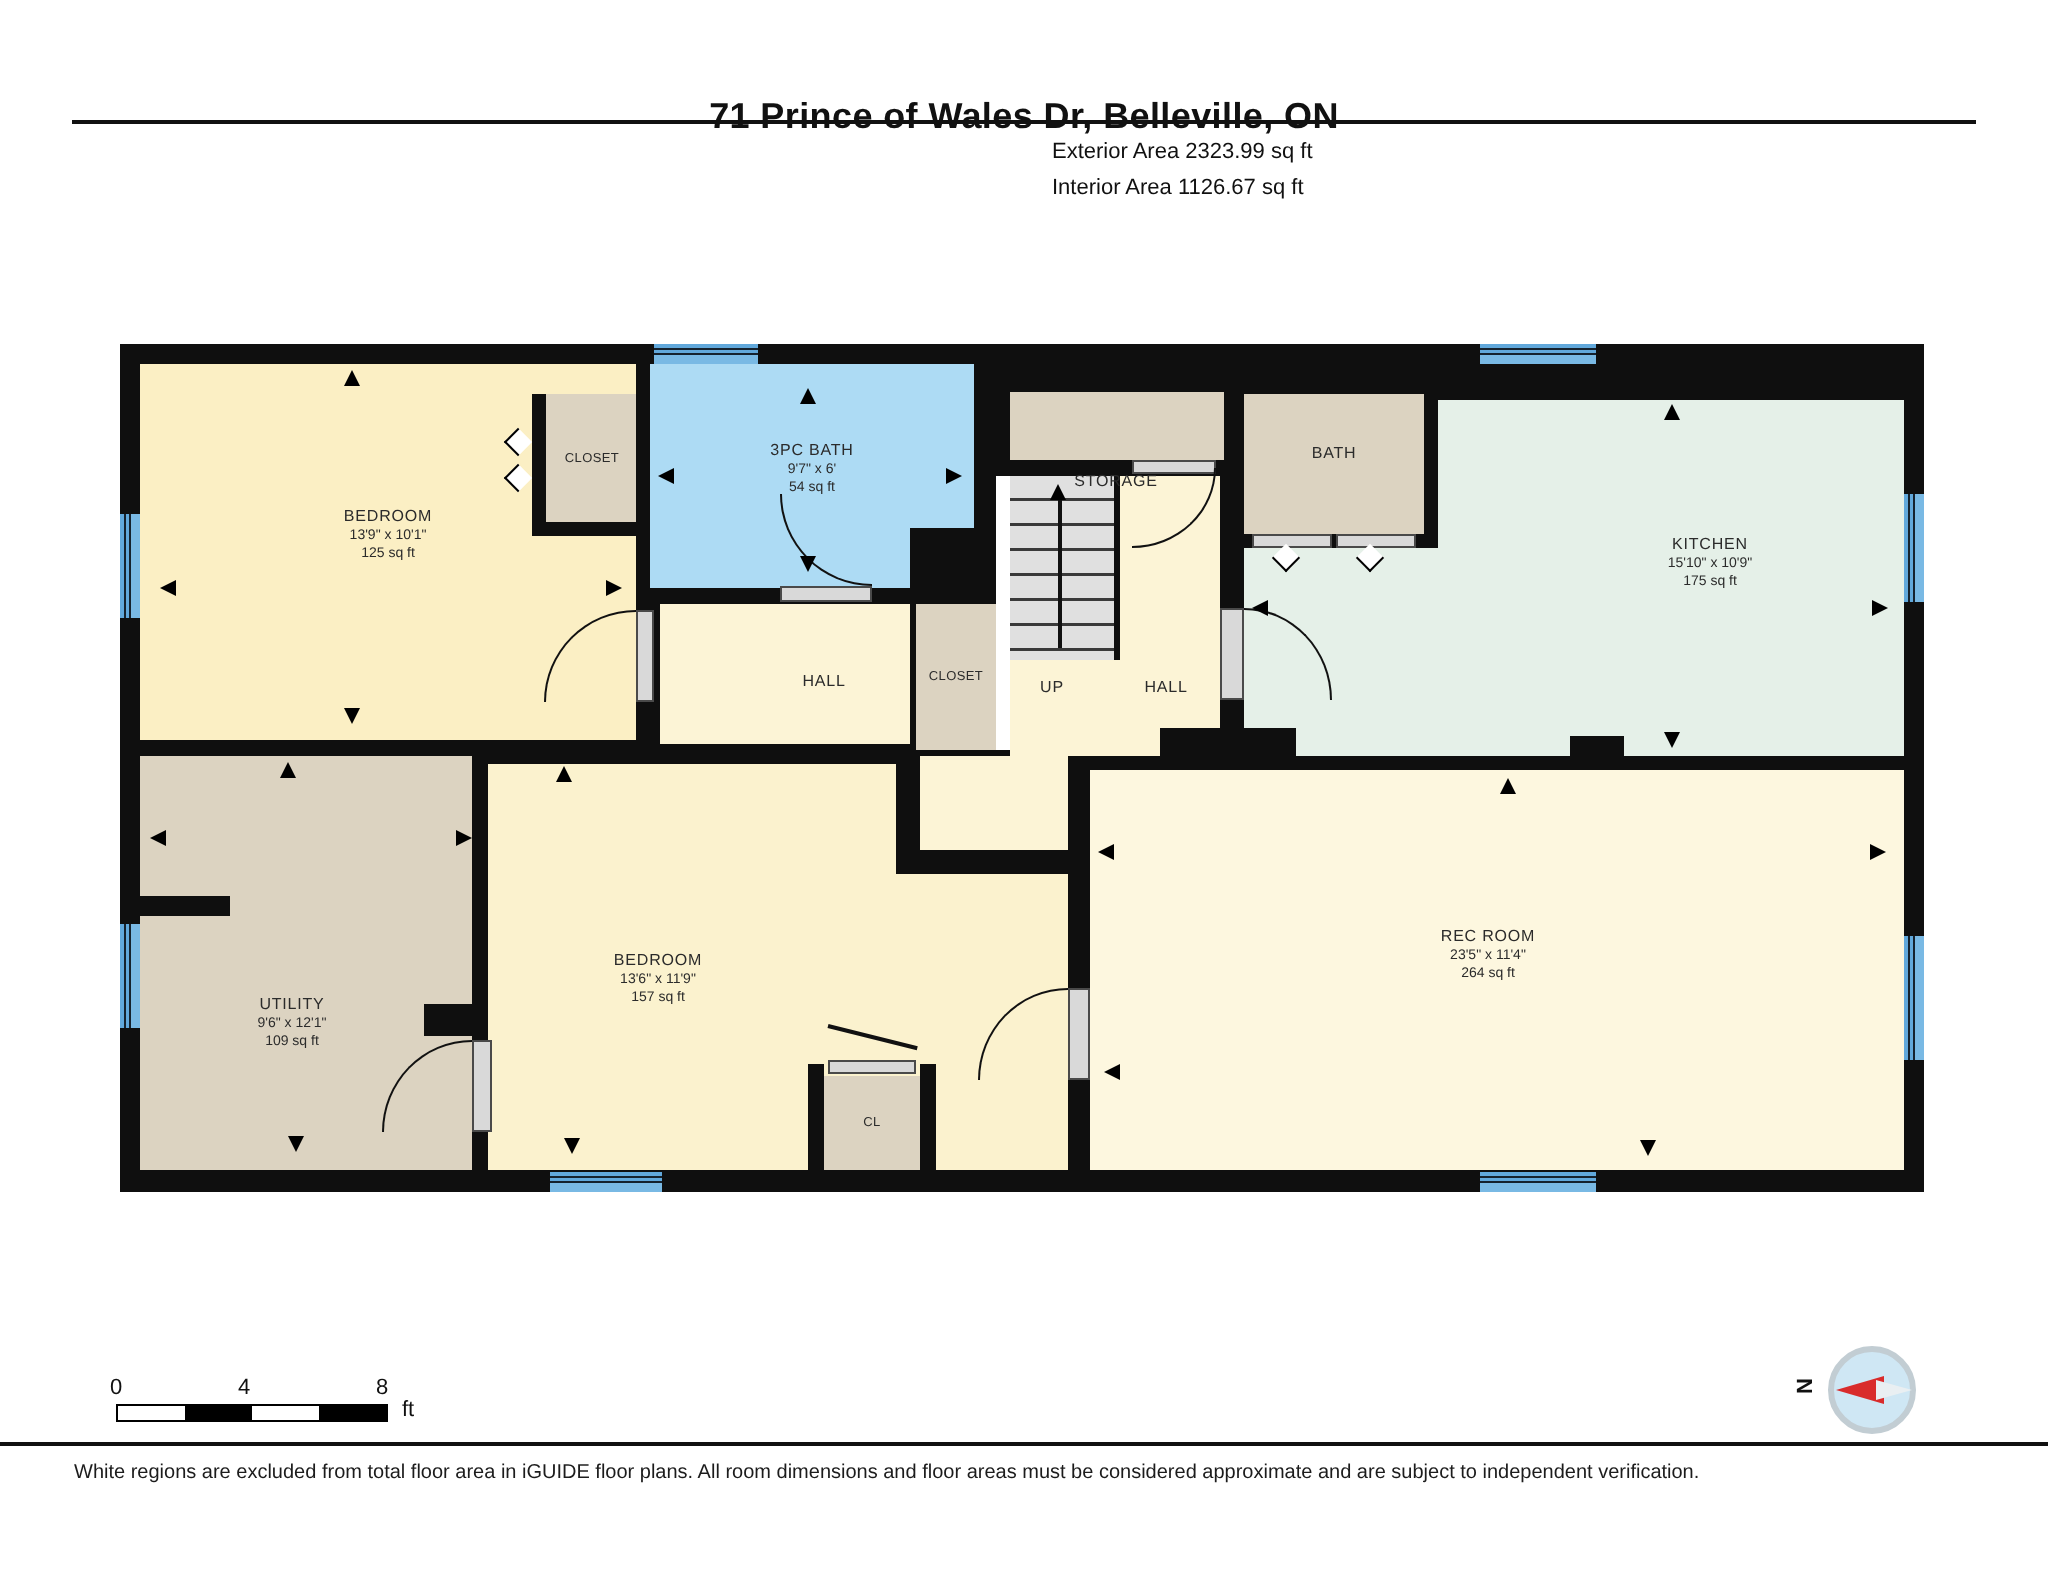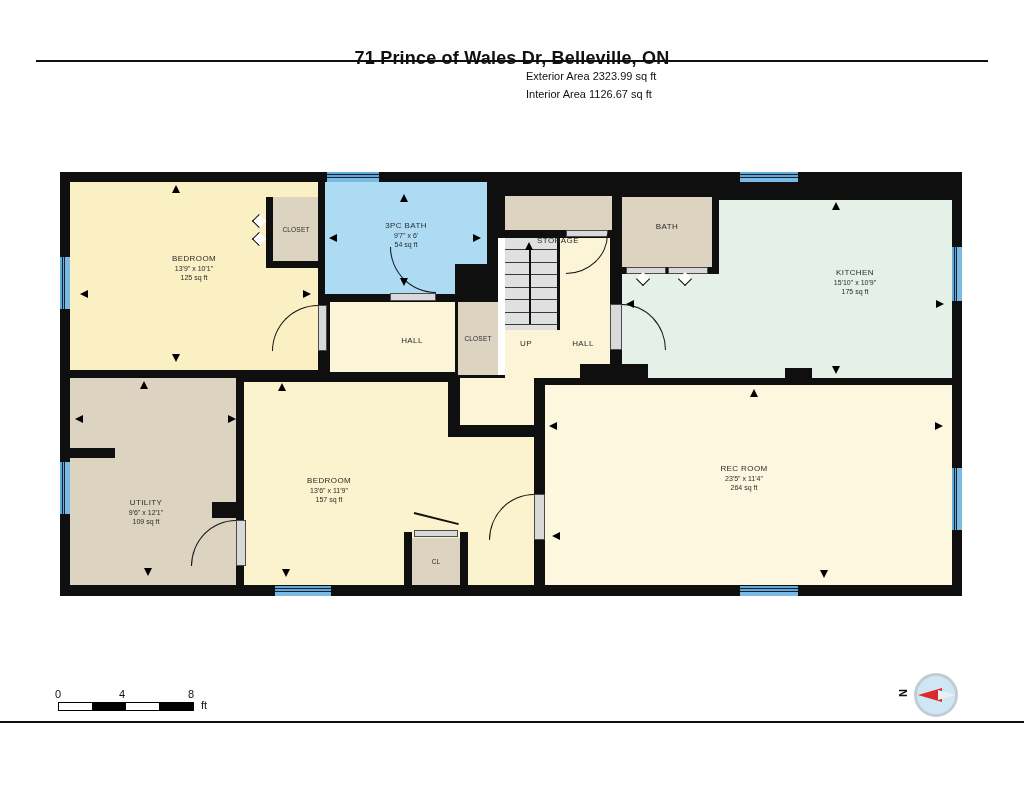--- a/index.html
+++ b/index.html
@@ -215,19 +215,20 @@
     </div>
   </div>
 
   <div class="tick" style="left:55px;top:688px;">0</div>
   <div class="tick" style="left:119px;top:688px;">4</div>
   <div class="tick" style="left:188px;top:688px;">8</div>
   <div class="sbar"></div>
   <div class="ftlbl">ft</div>
 
   <div class="brule"></div>
+  <div class="disclaimer">White regions are excluded from total floor area in iGUIDE floor plans. All room dimensions and floor areas must be considered approximate and are subject to independent verification.</div>
 
   <div class="compass-circle"></div>
   <div class="needle-red"></div>
   <div class="needle-pale"></div>
   <div class="north">N</div>
 
 </div>
 
 </body></html>

